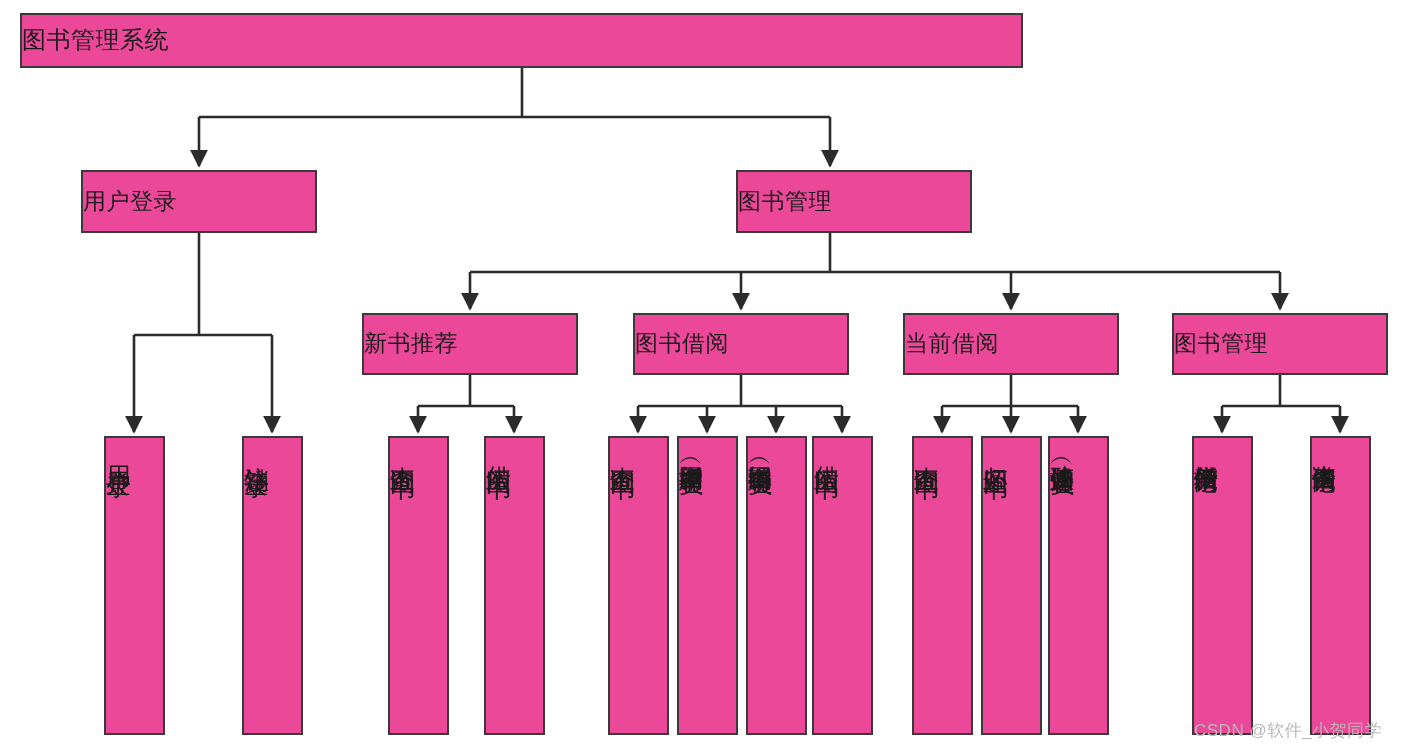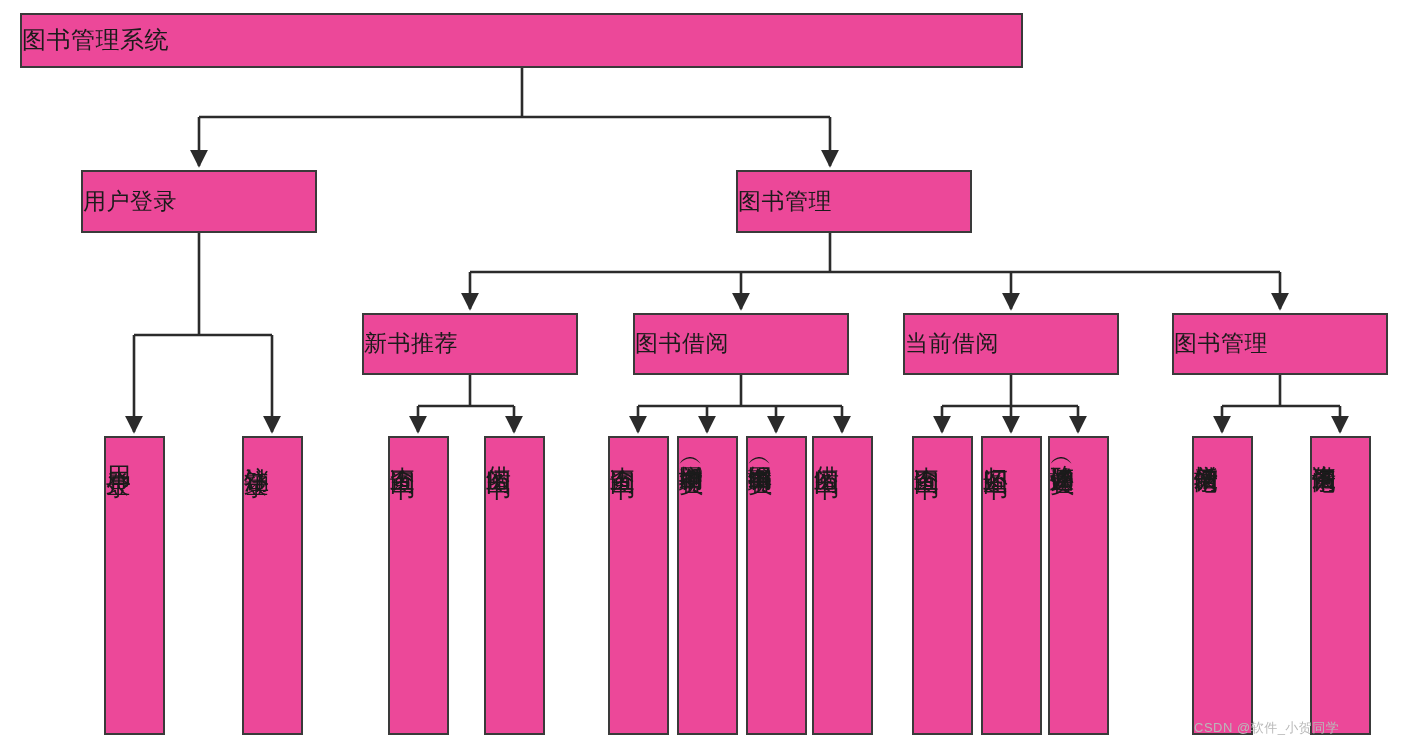--- a/index.html
+++ b/index.html
@@ -59,21 +59,21 @@
     line-height: 1.0;
     letter-spacing: 3px;
     white-space: nowrap;
   }
   .v-node.tall-text .lbl {
     font-size: 24px;
     letter-spacing: 1px;
   }
   .watermark {
     position: absolute;
-    font-size: 13px;
+    font-size: 17px;
     color: #b9b9b9;
     white-space: nowrap;
     z-index: 3;
     letter-spacing: 0.5px;
   }
 </style>
 </head>
 <body>
 
 <div id="canvas">

